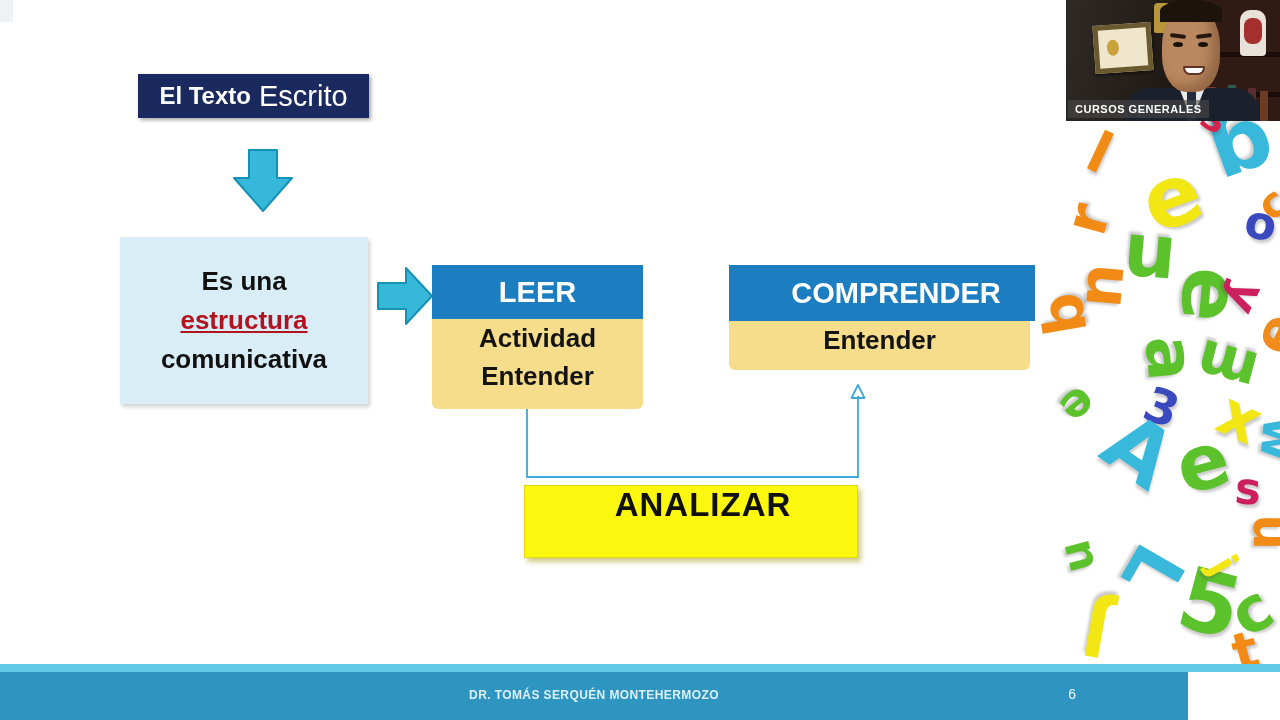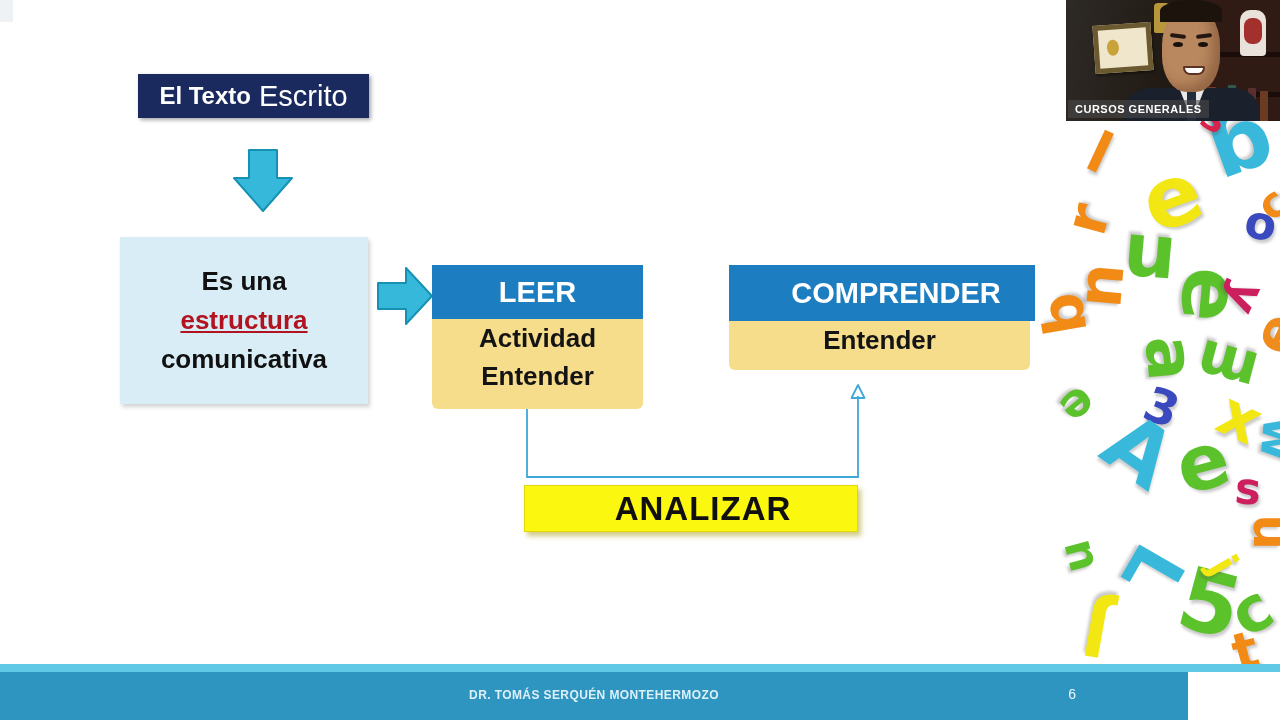--- a/index.html
+++ b/index.html
@@ -49,24 +49,24 @@
     border-radius: 0 0 6px 6px;
     text-align: center;
   }
   .leer-header   { left: 432px; top: 265px; width: 211px; height: 54px; }
   .leer-body     { left: 432px; top: 319px; width: 211px; height: 90px; }
   .compr-header  { left: 729px; top: 265px; width: 334px; height: 56px; }
   .compr-body    { left: 729px; top: 321px; width: 301px; height: 49px; }
 
   
   .analizar-box {
-    left: 524px; top: 485px; width: 334px; height: 47px;
+    left: 524px; top: 485px; width: 334px; height: 73px;
     background: #fbf70f;
     border: 1px solid #e3d60d;
-    display: flex; align-items: center; justify-content: center;
+    display: flex; align-items: flex-start; justify-content: center;
     font-weight: bold; font-size: 33px; color: #101010;
     box-shadow: 3px 4px 5px rgba(170,160,30,0.55);
     letter-spacing: 1px;
     padding-left: 24px;
   }
 
   
   svg.icon, svg.connector { position: absolute; overflow: visible; }
 
   

